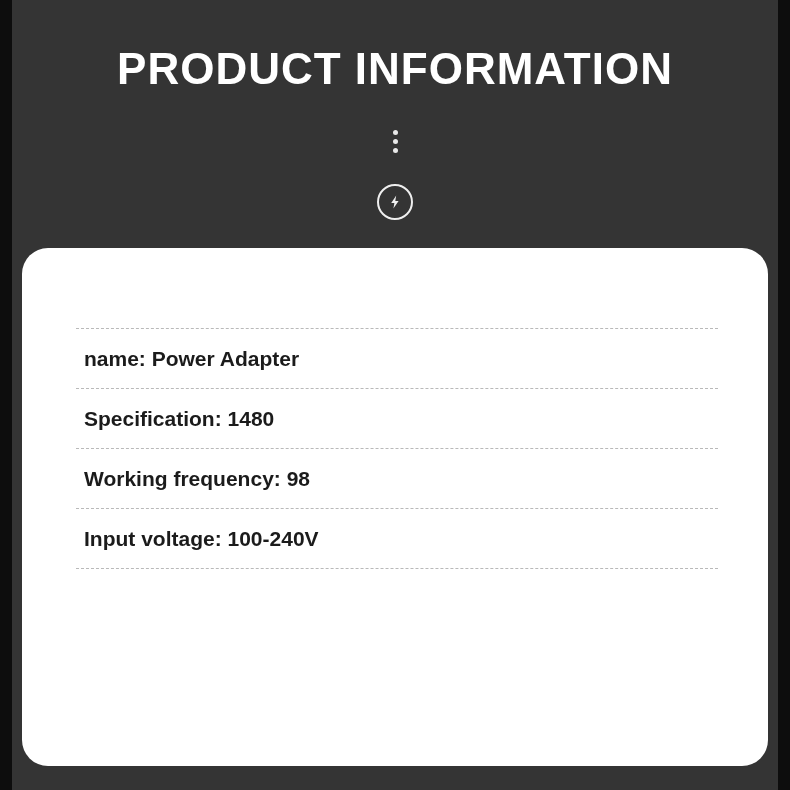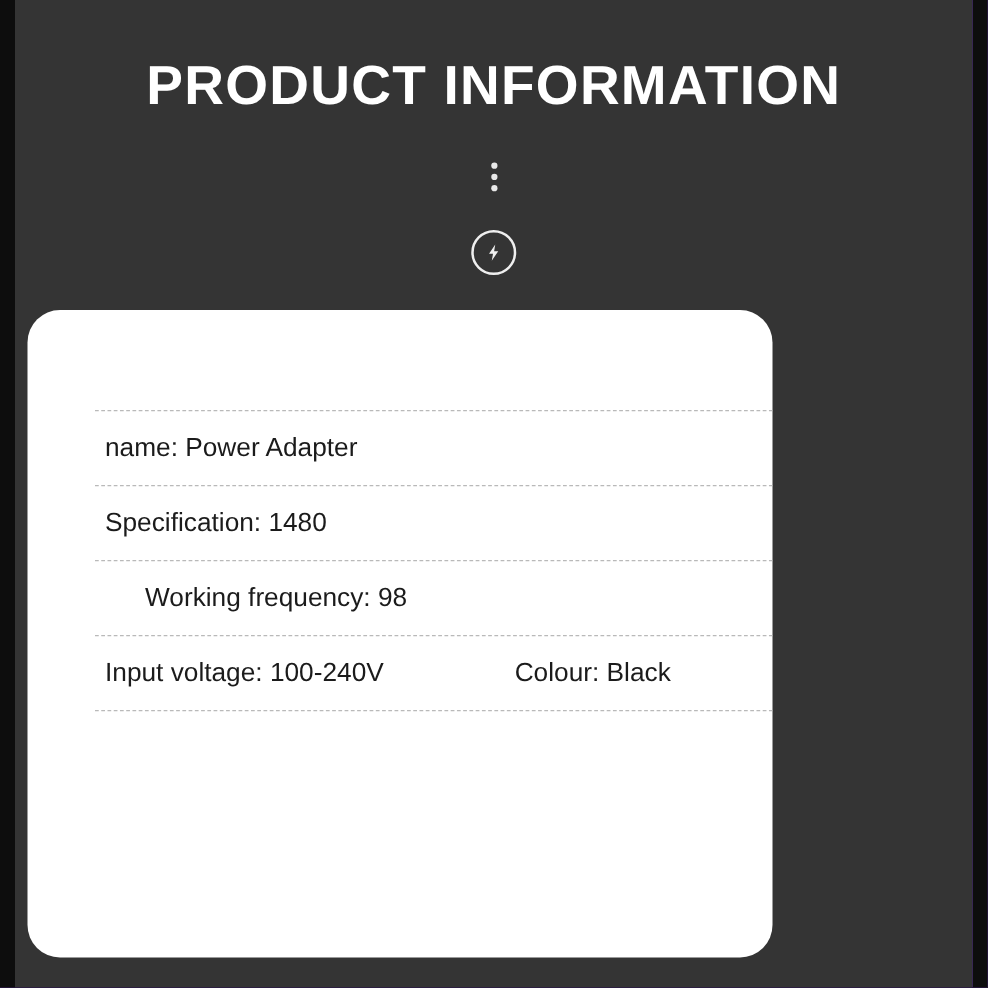--- a/index.html
+++ b/index.html
@@ -10,21 +10,21 @@
   body {
     width: 790px;
     height: 790px;
     font-family: "Liberation Sans", sans-serif;
     overflow: hidden;
   }
   .page {
     position: relative;
     width: 790px;
     height: 790px;
-    background: #6d28d9;
+    background: #fdba74;
     box-sizing: border-box;
     border-left: 12px solid #0d0d0d;
     border-right: 12px solid #0d0d0d;
     border-top: 0;
     border-bottom: 0;
   }
   .page-inner {
     position: absolute;
     left: 0; top: 0;
     width: 766px;
@@ -71,26 +71,27 @@
     display: flex;
     align-items: center;
     justify-content: center;
   }
   .bolt-badge svg { display: block; }
 
   .card {
     position: absolute;
     left: 10px;
     top: 248px;
-    width: 596px;
+    width: 746px;
     height: 518px;
     background: #ffffff;
     border-radius: 26px;
     box-sizing: border-box;
     overflow: hidden;
+    font-weight: bold;
   }
   .spec-list {
     position: absolute;
     left: 54px;
     top: 80px;
     width: 642px;
   }
   .spec-row {
     position: relative;
     height: 59px;
@@ -99,21 +100,21 @@
     align-items: center;
   }
   .spec-row:first-child { border-top: 1px dashed #b9b9b9; }
   .spec-cell {
     font-size: 21px;
     color: #1b1b1b;
     white-space: nowrap;
     padding-left: 8px;
   }
   .spec-cell.left  { width: 310px; }
-  .spec-cell.right { width: 330px; margin-left: 32px; }
+  .spec-cell.right { width: 330px; }
   .spec-cell.full  { width: 634px; }
 </style>
 </head>
 <body>
 
 <div class="page">
   <div class="page-inner">
 
     <div class="title">PRODUCT INFORMATION</div>
 
@@ -140,21 +141,20 @@
         <div class="spec-row">
           <div class="spec-cell full">Specification: 1480</div>
         </div>
 
         <div class="spec-row">
           <div class="spec-cell right">Working frequency: 98</div>
         </div>
 
         <div class="spec-row">
           <div class="spec-cell left">Input voltage: 100-240V</div>
-          <div class="spec-cell right">Colour: Black</div>
         </div>
 
 
       </div>
     </div>
 
   </div>
 </div>
 
 </body></html>

